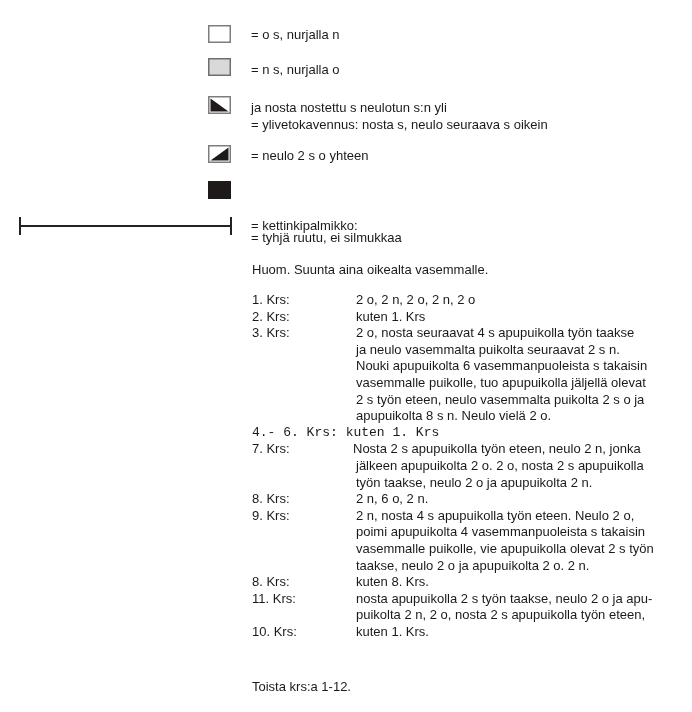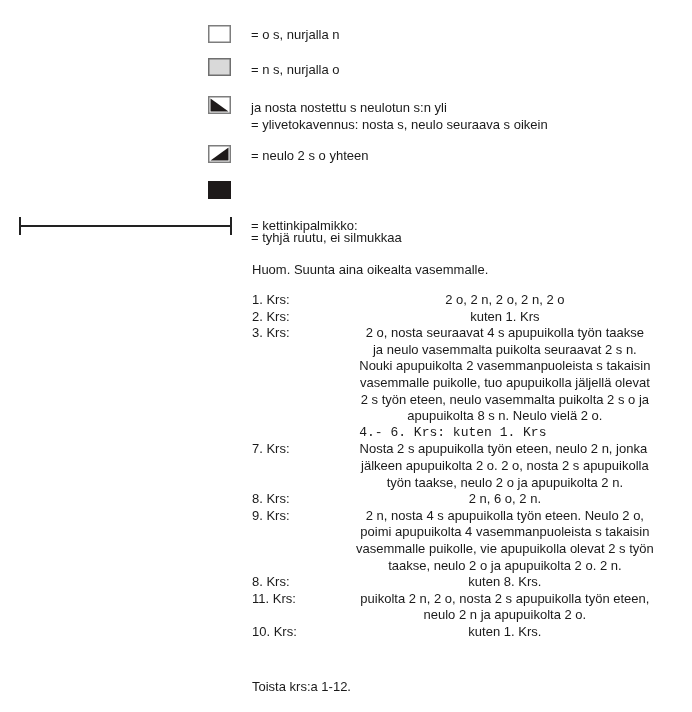--- a/index.html
+++ b/index.html
@@ -7,21 +7,21 @@
       width: 692px; height: 712px; position: relative; overflow: hidden;
       font-family: "Liberation Sans", sans-serif; font-size: 13px; color: #1a1a1a;
     }
     .sym { position: absolute; left: 208px; width: 23px; height: 18px; }
     .sym svg { display: block; width: 23px; height: 18px; }
     .ltext { position: absolute; left: 251px; line-height: 16.6px; white-space: nowrap; }
     .ltext div { white-space: nowrap; }
     #cable-line { position: absolute; left: 18px; top: 215px; width: 216px; height: 22px; }
     #note { position: absolute; left: 252px; top: 254px; line-height: 16.6px; white-space: nowrap; margin-top: 8px; }
     #rows { position: absolute; left: 252px; top: 292px; line-height: 16.6px; }
-    .row { position: relative; text-align: center; }
+    .row { position: relative; }
     .row .label { position: absolute; left: 0; top: 0; white-space: nowrap; }
     .row .content { margin-left: 104px; white-space: nowrap; }
     .row.inline .label { position: static; }
     .row.inline { white-space: nowrap; font-family: Liberation Mono, monospace; }
     .row.inline .content { margin-left: 0; display: inline; }
     .row.r7 .content .first { margin-left: -3px; }
     #footer { position: absolute; left: 252px; top: 679px; line-height: 16.6px; white-space: nowrap; }
   </style>
 </head>
 <body>
@@ -104,21 +104,21 @@
     <div class="content">
       <div>kuten 1. Krs</div>
     </div>
   </div>
 
   <div class="row">
     <span class="label">3. Krs:</span>
     <div class="content">
       <div>2 o, nosta seuraavat 4 s apupuikolla työn taakse</div>
       <div>ja neulo vasemmalta puikolta seuraavat 2 s n.</div>
-      <div>Nouki apupuikolta 2 vasemmanpuoleista s takaisin</div>
+      <div>Nouki apupuikolta 6 vasemmanpuoleista s takaisin</div>
       <div>vasemmalle puikolle, tuo apupuikolla jäljellä olevat</div>
       <div>2 s työn eteen, neulo vasemmalta puikolta 2 s o ja</div>
       <div>apupuikolta 8 s n. Neulo vielä 2 o.</div>
     </div>
   </div>
 
   <div class="row inline">
     <span class="label">4.- 6. Krs:</span>
     <span> </span>
     <span class="content"><span>kuten 1. Krs</span></span>
@@ -153,22 +153,22 @@
   <div class="row">
     <span class="label">8. Krs:</span>
     <div class="content">
       <div>kuten 8. Krs.</div>
     </div>
   </div>
 
   <div class="row">
     <span class="label">11. Krs:</span>
     <div class="content">
+      <div>nosta apupuikolla 2 s työn taakse, neulo 2 o ja apu-</div>
       <div>puikolta 2 n, 2 o, nosta 2 s apupuikolla työn eteen,</div>
-      <div>neulo 2 n ja apupuikolta 2 o.</div>
     </div>
   </div>
 
   <div class="row">
     <span class="label">10. Krs:</span>
     <div class="content">
       <div>kuten 1. Krs.</div>
     </div>
   </div>
 

